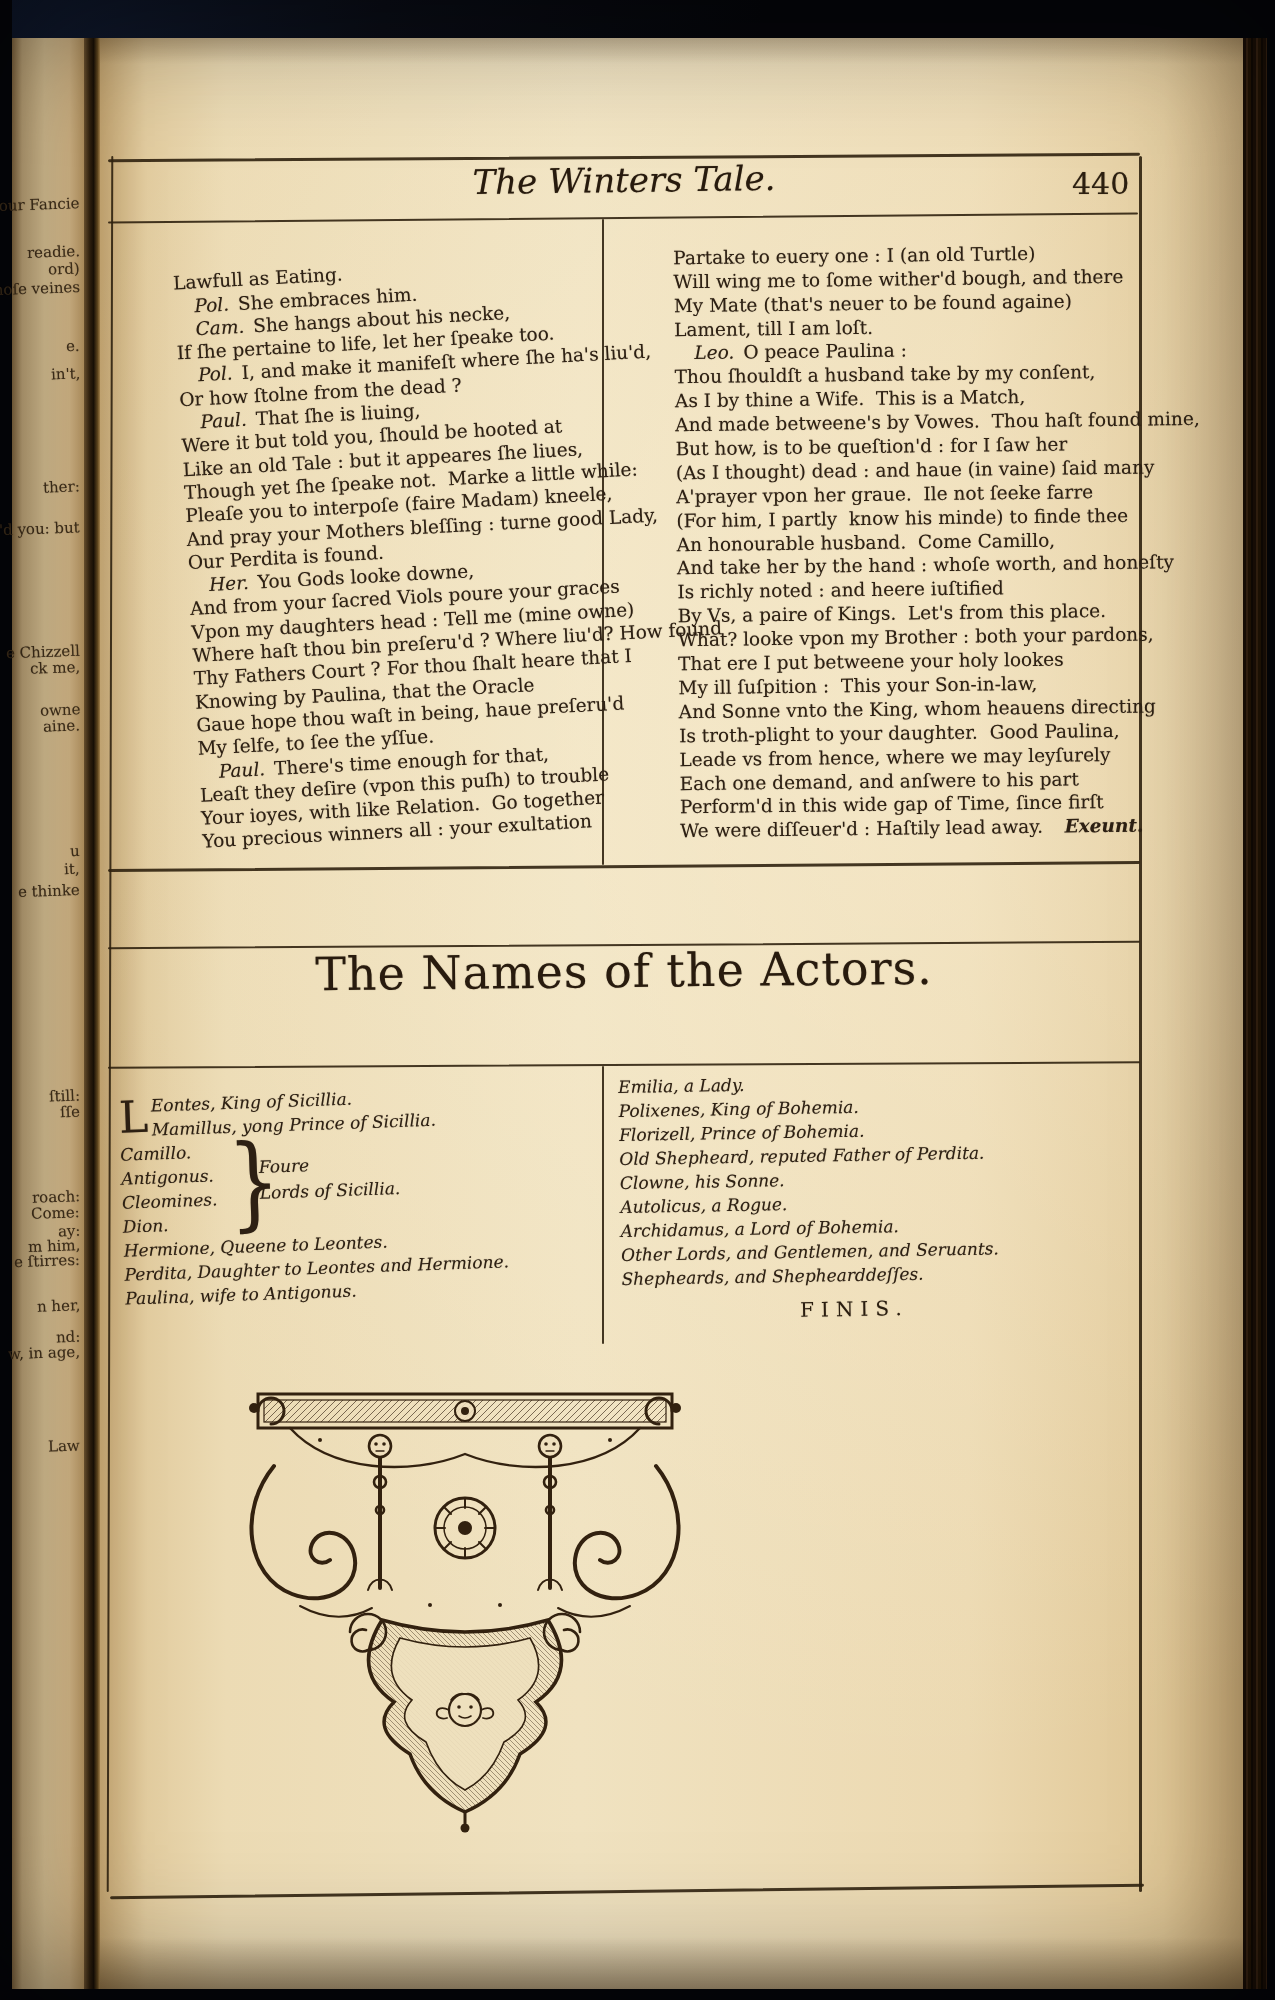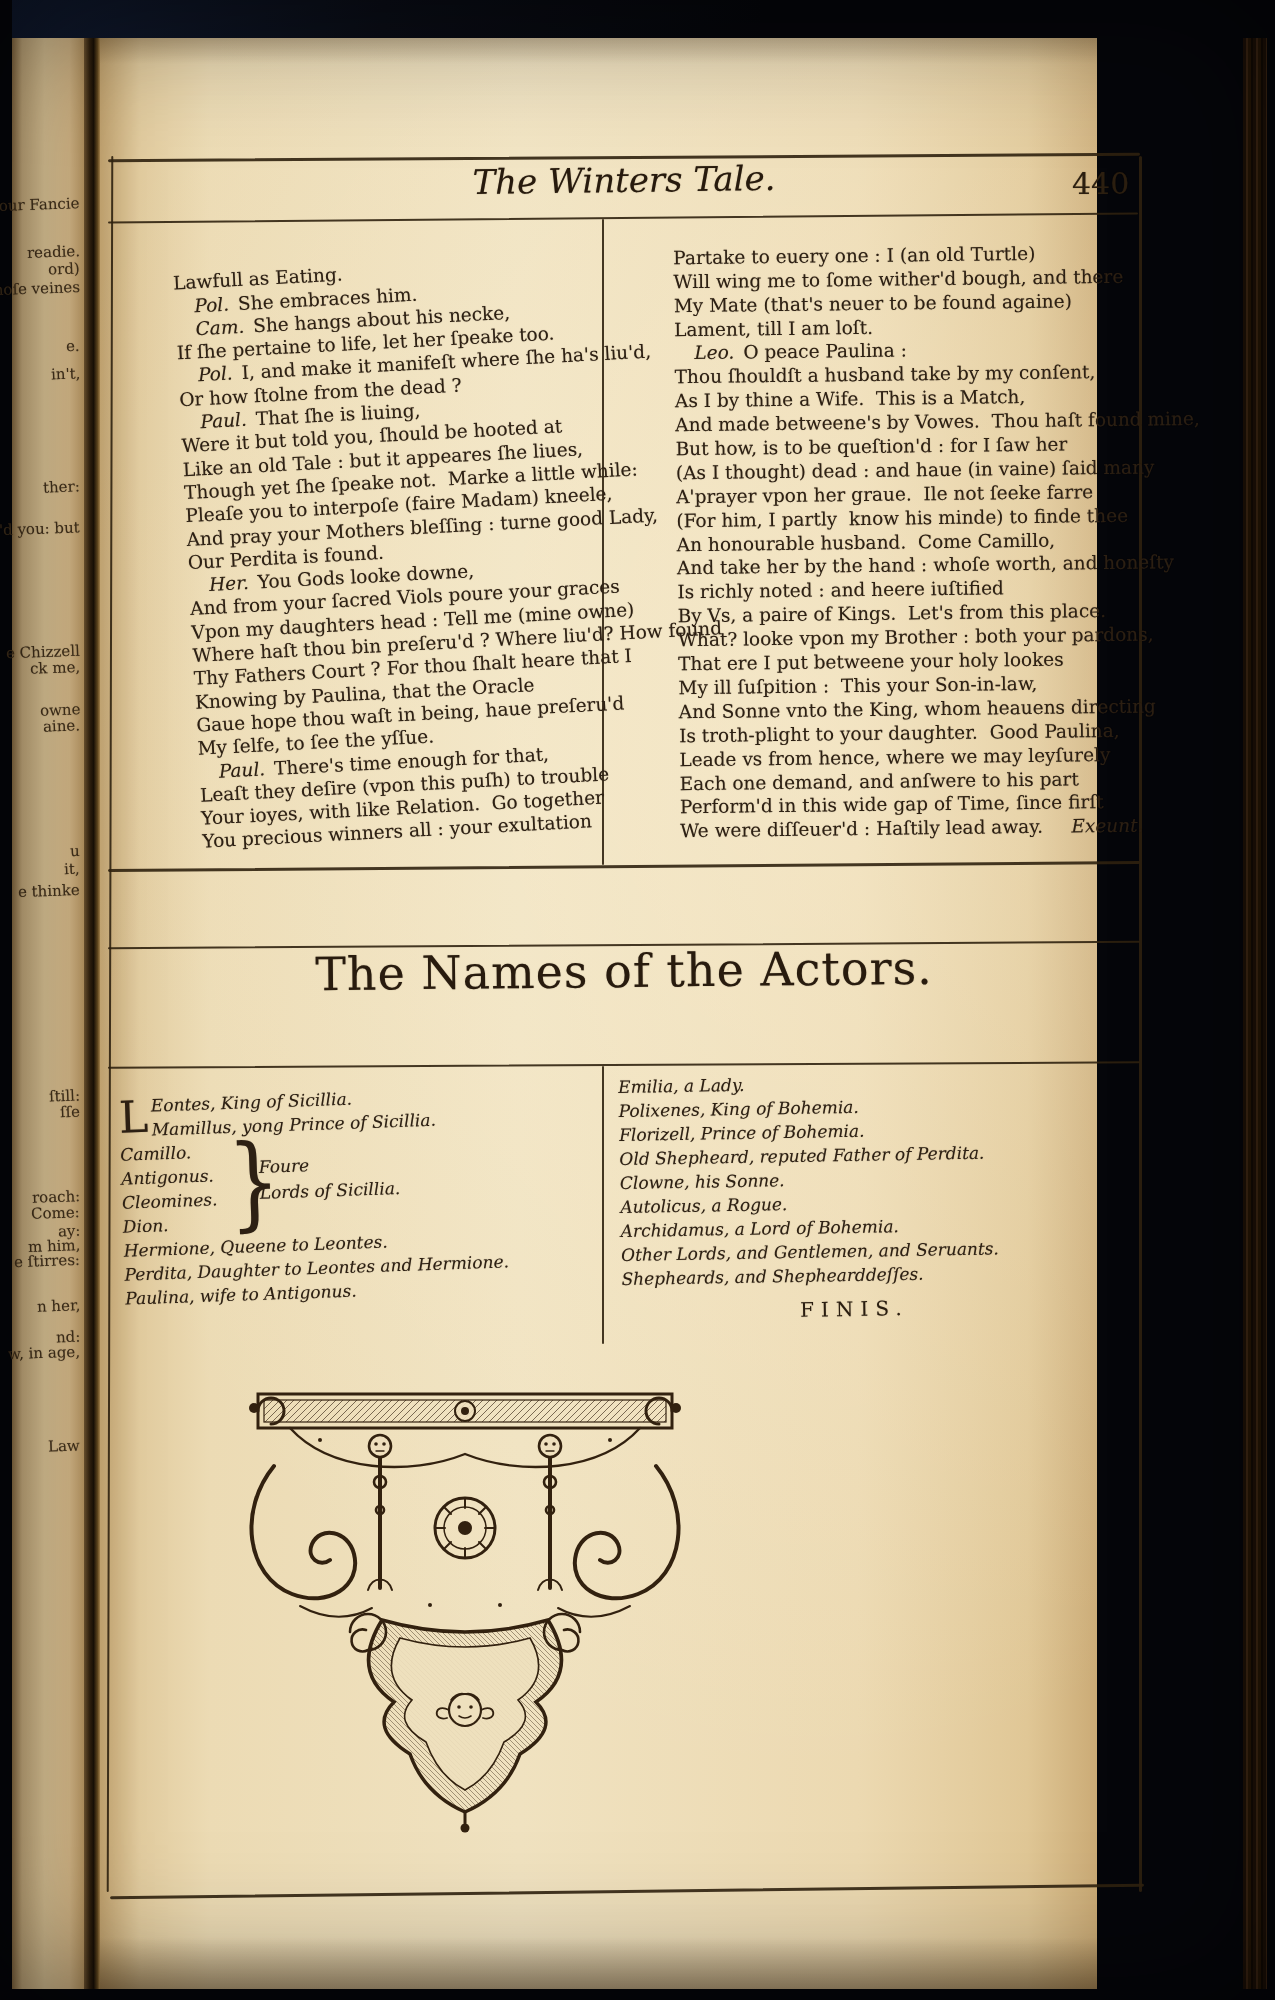--- a/index.html
+++ b/index.html
@@ -13,21 +13,21 @@
   .fore-edge{position:absolute;left:1243px;top:38px;width:24px;height:1951px;
              background:repeating-linear-gradient(90deg,#1c1007 0 3px,#3b2513 3px 5px,#251606 5px 8px,#120a04 8px 10px);}
   
   .opposite-strip{position:absolute;left:12px;top:38px;width:72px;height:1951px;
       background:linear-gradient(90deg,#8a6d44 0%,#c9ae7f 14%,#ddc596 45%,#d3b686 80%,#b3925f 100%);}
   .frag{position:absolute;right:4px;white-space:pre;font-size:15px;color:#41301b;
         transform:rotate(-2deg);text-shadow:0 0 1px rgba(60,43,22,.4);}
   .gutter{position:absolute;left:84px;top:38px;width:16px;height:1951px;
       background:linear-gradient(90deg,#6d5330 0%,#32220f 35%,#191006 60%,#63491f 85%,#a8854e 100%);}
   
-  .page{position:absolute;left:100px;top:38px;width:997px;height:1951px;
+  .page{position:absolute;left:100px;top:38px;width:1143px;height:1951px;
      background:
        radial-gradient(130% 90% at 70% 35%, rgba(255,248,226,.38), rgba(255,248,226,0) 60%),
        linear-gradient(180deg, rgba(84,56,22,.28) 0px, rgba(84,56,22,0) 26px),
        linear-gradient(0deg, rgba(70,45,15,.42) 0px, rgba(70,45,15,0) 52px),
        linear-gradient(90deg,#c4a571 0%,#e2cc9f 4%,#ecdbb4 11%,#f0e2c0 42%,#ecd9b1 76%,#e0c796 93%,#cbab76 100%);}
   .vignette{position:absolute;left:0;top:0;width:1275px;height:2000px;pointer-events:none;
             box-shadow:inset 0 0 140px rgba(0,0,0,.55);}
   
   .rule{position:absolute;background:#30220f;border-radius:2px;opacity:.9;}
   
@@ -36,21 +36,21 @@
      text-shadow:0 0 1px rgba(40,28,12,.5);}
   .pageno{position:absolute;top:128px;left:972px;font-size:30px;color:#2c1f10;
      text-shadow:0 0 1px rgba(40,28,12,.5);}
   
   .col{position:absolute;color:#2d2013;text-shadow:0 0 1px rgba(45,32,19,.42);}
   .col-left{left:12px;top:188px;width:488px;transform:rotate(-3deg);transform-origin:100% 0;}
   .col-right{left:514px;top:185px;width:524px;transform:rotate(-.7deg);transform-origin:0 0;}
   .tline{white-space:pre;height:23.3px;line-height:23.3px;font-size:18.5px;position:relative;}
   .col-right .tline{height:23.9px;line-height:23.9px;}
   .tline .sp{font-style:italic;padding-left:20px;margin-right:9px;}
-  .tline .sd{font-style:italic;position:absolute;right:2px;}
+  .tline .sd{font-style:italic;position:absolute;right:2px;font-weight:bold;}
   
   .actors-heading{position:absolute;top:906px;left:9px;width:1030px;text-align:center;
      font-size:46px;letter-spacing:1px;color:#281b0e;transform:rotate(-.6deg);
      text-shadow:0 0 1px rgba(40,28,12,.45);}
   .cast{position:absolute;color:#2d2013;font-style:italic;text-shadow:0 0 1px rgba(45,32,19,.4);}
   .cast-left{left:18px;top:1040px;width:480px;transform:rotate(-2deg);transform-origin:100% 0;}
   .cast-right{left:518px;top:1037px;width:518px;transform:rotate(-1deg);transform-origin:0 0;}
   .cast-line{white-space:pre;height:24px;line-height:24px;font-size:17px;}
   .drop-row{display:flex;align-items:flex-start;}
   .dropcap{font-size:44px;line-height:46px;margin-right:3px;font-style:normal;}

